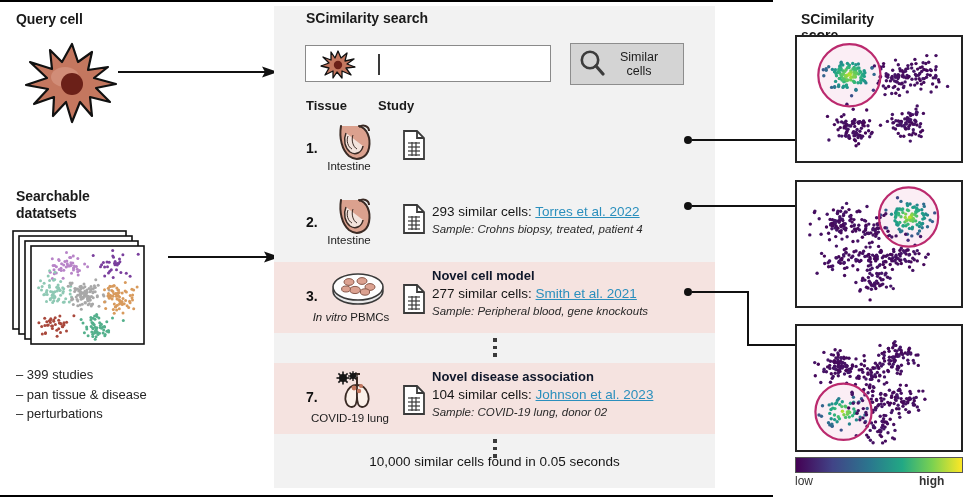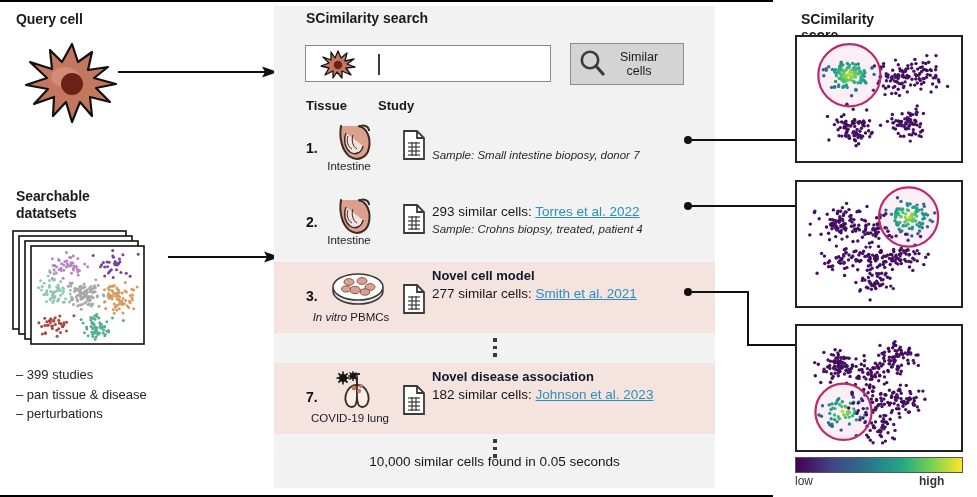--- a/index.html
+++ b/index.html
@@ -578,21 +578,20 @@
         <g stroke="#3a3a3a" stroke-width="1.2">
           <line x1="6" y1="13" x2="18" y2="13"></line>
             <line x1="6" y1="17" x2="18" y2="17"></line>
           <line x1="6" y1="21" x2="18" y2="21"></line>
             <line x1="6" y1="25" x2="18" y2="25"></line>
           <line x1="10" y1="12" x2="10" y2="26"></line>
             <line x1="14" y1="12" x2="14" y2="26"></line>
         </g>
       </svg>
     </span>
-    <span class="line-sub" style="left:158px;top:33px;">Sample: Small intestine bioposy, donor 7</span>
   </div>
 
   <div class="row" style="top:188px;height:62px;">
     <span class="rank" style="left:32px;top:24px;">2.</span>
     <span class="abs" style="left:55px;top:4px;">
       <svg viewBox="0 0 52 44" width="52" height="44">
         <path d="M12 6 C10 18 13 30 20 36 C28 42 38 38 40 28 C42 18 38 8 30 6" fill="#dba18e" stroke="#3a2a24" stroke-width="2" stroke-linecap="round"></path>
         <path d="M17 13 C14 20 16 28 21 32 C27 36 33 32 34 26" fill="#f3e3dc" stroke="#3a2a24" stroke-width="1.5"></path>
         <path d="M19 16 C17 21 19 27 23 29" fill="none" stroke="#3a2a24" stroke-width="1"></path>
         <path d="M24 15 C22 20 24 27 28 29" fill="none" stroke="#3a2a24" stroke-width="1"></path>
@@ -652,20 +651,21 @@
           <line x1="10" y1="12" x2="10" y2="26"></line>
             <line x1="14" y1="12" x2="14" y2="26"></line>
         </g>
       </svg>
     </span>
     <span class="novel" style="left:158px;top:6px;">Novel cell model</span>
     <span class="line-main" style="left:158px;top:24px;">
       <span>277 similar cells:</span>
       <a class="link" href="#">Smith et al. 2021</a>
     </span>
+    <span class="line-sub" style="left:158px;top:43px;">Sample: Peripheral blood, gene knockouts</span>
   </div>
 
   <div class="vdots abs" style="left:493px;top:336px;">
     <i></i>
       <i></i>
       <i></i>
   </div>
 
   <div class="row hl" style="top:361px;height:71px;">
     <span class="rank" style="left:32px;top:26px;">7.</span>
@@ -712,23 +712,24 @@
             <line x1="6" y1="17" x2="18" y2="17"></line>
           <line x1="6" y1="21" x2="18" y2="21"></line>
             <line x1="6" y1="25" x2="18" y2="25"></line>
           <line x1="10" y1="12" x2="10" y2="26"></line>
             <line x1="14" y1="12" x2="14" y2="26"></line>
         </g>
       </svg>
     </span>
     <span class="novel" style="left:158px;top:6px;">Novel disease association</span>
     <span class="line-main" style="left:158px;top:24px;">
-      <span>182 similar cells:</span>
+      <span>104 similar cells:</span>
       <a class="link" href="#">Johnson et al. 2023</a>
     </span>
+    <span class="line-sub" style="left:158px;top:43px;">Sample: COVID-19 lung, donor 02</span>
   </div>
 
   <div class="vdots abs" style="left:493px;top:437px;">
     <i></i>
       <i></i>
       <i></i>
   </div>
 
   <div id="footer-text">10,000 similar cells found in 0.05 seconds</div>
 

